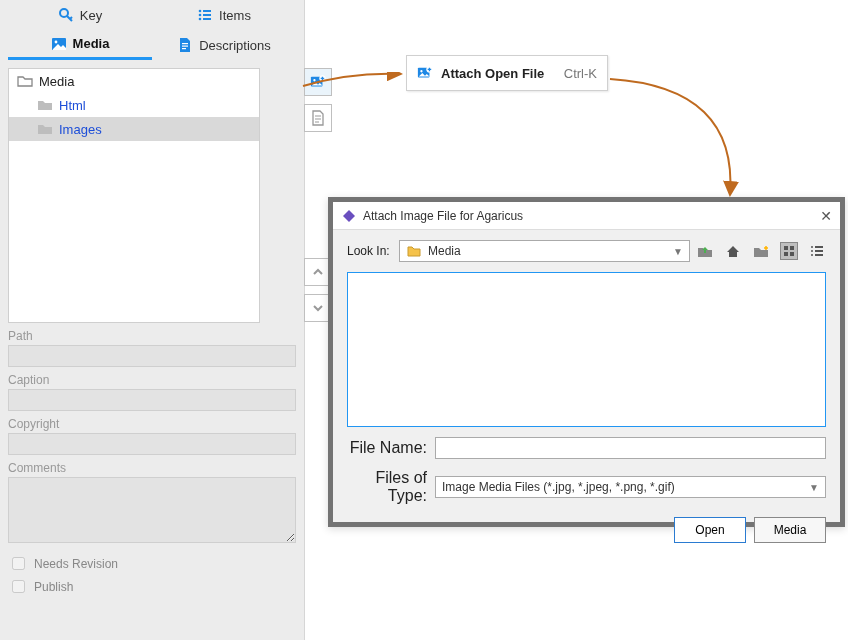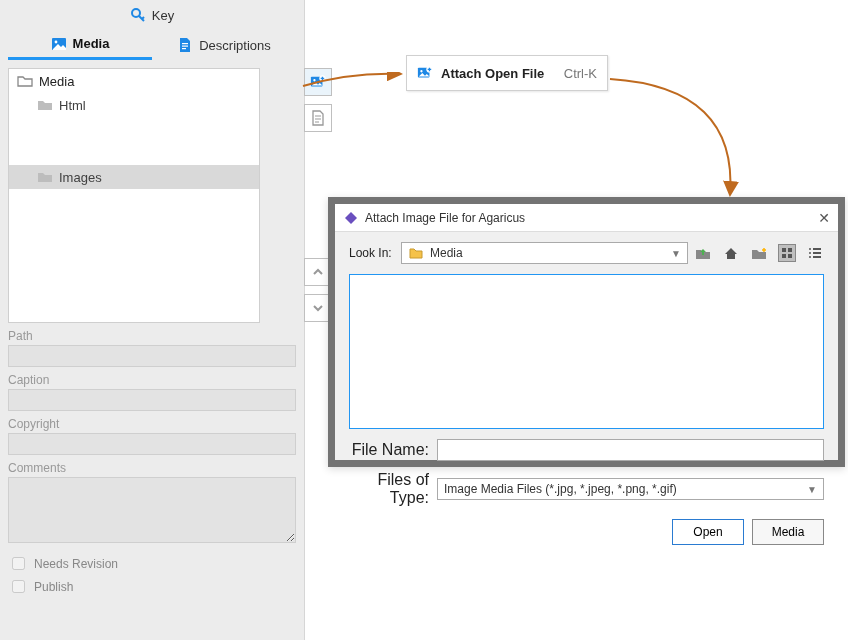--- a/index.html
+++ b/index.html
@@ -57,22 +57,22 @@
   }
   .tree-item {
     display: flex;
     align-items: center;
     gap: 6px;
     padding: 4px 8px;
     font-size: 13px;
     color: #222;
     cursor: default;
   }
-  .tree-item.child { padding-left: 28px; color:#404040; }
-  .tree-item.selected { background: #d9d9d9; margin-top: 48px; }
+  .tree-item.child { padding-left: 28px; color:#1d4ed8; }
+  .tree-item.selected { background: #d9d9d9; }
   .side-btn {
     position: absolute;
     right: -36px;
     width: 28px; height: 28px;
     background: #fff;
     border: 1px solid #bfbfbf;
     display: flex;
     align-items: center;
     justify-content: center;
     cursor: pointer;
@@ -111,23 +111,23 @@
     font-size: 13px;
   }
   .attach-tip .lbl { font-weight:600; color:#222; flex:1; }
   .attach-tip .sc  { color:#777; }
 
   
   .dialog {
     position: absolute;
     left: 328px; top: 197px;
     width: 517px;
-    height: 270px;
+    height: 330px;
     background: #f0f0f0;
-    border: 7px solid #737373;
+    border: 5px solid #737373;
     box-shadow: 0 2px 8px rgba(0,0,0,0.15);
   }
   .dlg-title {
     height: 28px; background:#fff;
     border-bottom:1px solid #ddd;
     display:flex; align-items:center; padding:0 8px;
     font-size:12px; color:#333;
   }
   .dlg-title .spacer { flex:1; }
   .dlg-title .close { font-size:14px; cursor:pointer; color:#555; }
@@ -179,20 +179,33 @@
 <div class="left-panel">
   <div class="tabs-row">
     <div class="tab">
       <span class="ico">
         <svg width="16" height="16" viewBox="0 0 16 16">
             <circle cx="6" cy="6" r="4" fill="none" stroke="#1e88e5" stroke-width="2"></circle>
             <path d="M9 9 L14 14 M12 12 L14 10" stroke="#1e88e5" stroke-width="2"></path>
           </svg>
       </span>
       <span>Key</span>
+    </div>
+    <div class="tab">
+      <span class="ico">
+        <svg width="16" height="16" viewBox="0 0 16 16">
+            <circle cx="3" cy="4" r="1.3" fill="#1e88e5"></circle>
+            <circle cx="3" cy="8" r="1.3" fill="#1e88e5"></circle>
+            <circle cx="3" cy="12" r="1.3" fill="#1e88e5"></circle>
+            <rect x="6" y="3" width="8" height="2" fill="#1e88e5"></rect>
+            <rect x="6" y="7" width="8" height="2" fill="#1e88e5"></rect>
+            <rect x="6" y="11" width="8" height="2" fill="#1e88e5"></rect>
+          </svg>
+      </span>
+      <span>Items</span>
     </div>
   </div>
   <div class="tabs-row">
     <div class="tab active">
       <span class="ico">
         <svg width="16" height="16" viewBox="0 0 16 16">
             <rect x="1" y="2" width="14" height="12" rx="1" fill="#1e88e5"></rect>
             <circle cx="5" cy="6" r="1.4" fill="#fff"></circle>
             <path d="M2 13 L7 8 L10 11 L12 9 L15 12 V14 H2 Z" fill="#fff"></path>
           </svg>

